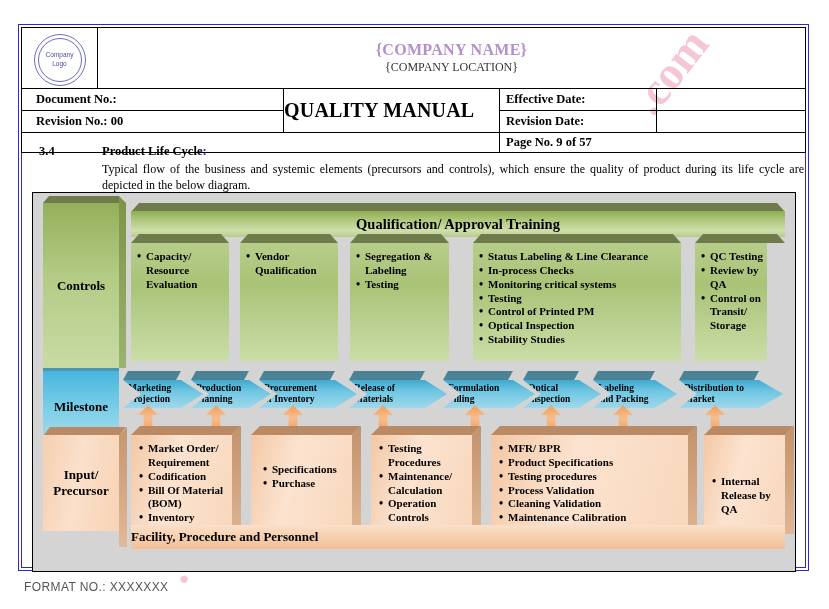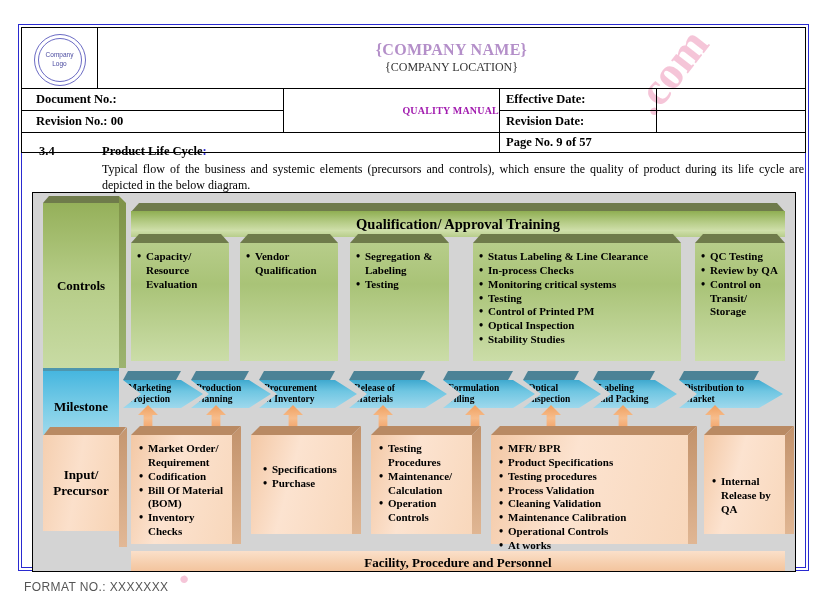--- a/index.html
+++ b/index.html
@@ -61,21 +61,21 @@
     font-size:6.5px;color:#4b4ba0;line-height:1.25;text-align:center;position:relative;z-index:2;
   }
   .co-cell{ text-align:center; }
   .co-name{
     font-size:16px;font-weight:bold;color:#b48fc9;letter-spacing:.3px;
   }
   .co-loc{ font-size:12px;color:#333; margin-top:1px;}
 
   .lbl{ font-size:12.5px; font-weight:bold; color:#000; padding:3px 0 3px 14px !important;}
   .qm{
-    text-align:right;font-size:10px;font-weight:bold;color:#a21caf;
+    text-align:left;font-size:20px;font-weight:bold;color:#000000;
     letter-spacing:.2px;
   }
   .kv{ font-size:12.5px;font-weight:bold;padding:2px 0 2px 6px !important; }
   .blank{ }
 
   
   #sec{
     position:absolute;left:21px;top:144px;width:785px;z-index:3;
   }
   #sec-num{
@@ -202,23 +202,23 @@
   }
   .ibox-side{
     background:linear-gradient(180deg,#c2926b 0%,#e0b693 100%);
     width:9px;
     clip-path:polygon(0 9px,100% 0,100% 100%,0 100%);
   }
   .ibox ul.bl{padding:7px 4px 0 8px;}
 
   
   #fac-bar{
-    left:98px;top:358px;width:654px;height:24px;
+    left:98px;top:332px;width:654px;height:24px;
     background:linear-gradient(180deg,#fbe0ca 0%,#f6cfae 50%,#f2bf96 100%);
-    display:flex;align-items:center;justify-content:center;
+    display:flex;align-items:center;
   }
   #fac-bar span{font-size:13px;font-weight:bold;color:#000;}
 
   
   #footer{
     position:absolute;left:24px;top:580px;font-size:12px;color:#555;
     font-family:"Liberation Sans", sans-serif;letter-spacing:.4px;z-index:3;
   }
 </style>
 </head>
@@ -325,21 +325,21 @@
         <li>In-process Checks</li>
         <li>Monitoring critical systems</li>
         <li>Testing</li>
         <li>Control of Printed PM</li>
         <li>Optical Inspection</li>
         <li>Stability Studies</li>
       </ul>
   </div>
 
   <div class="dg cbox-top" style="left:662px;top:41px;width:90px;"></div>
-  <div class="dg cbox" id="cbox4" style="left:662px;top:50px;width:90px;height:118px;">
+  <div class="dg cbox" id="cbox4" style="left:662px;top:50px;width:72px;height:118px;">
     <ul class="bl">
         <li>QC Testing</li>
         <li>Review by QA</li>
         <li>Control on Transit/ Storage</li>
       </ul>
   </div>
 
   <div class="dg arr-top" style="left:90px;top:178px;width:58px;clip-path:polygon(5px 0,100% 0,calc(100% - 5px) 100%,0 100%);"></div>
   <div class="dg arrow" style="left:90px;top:187px;width:80px;clip-path:polygon(0 0,58px 0,80px 14px,58px 28px,0 28px,18px 14px);">
     <div class="atxt">Marketing

